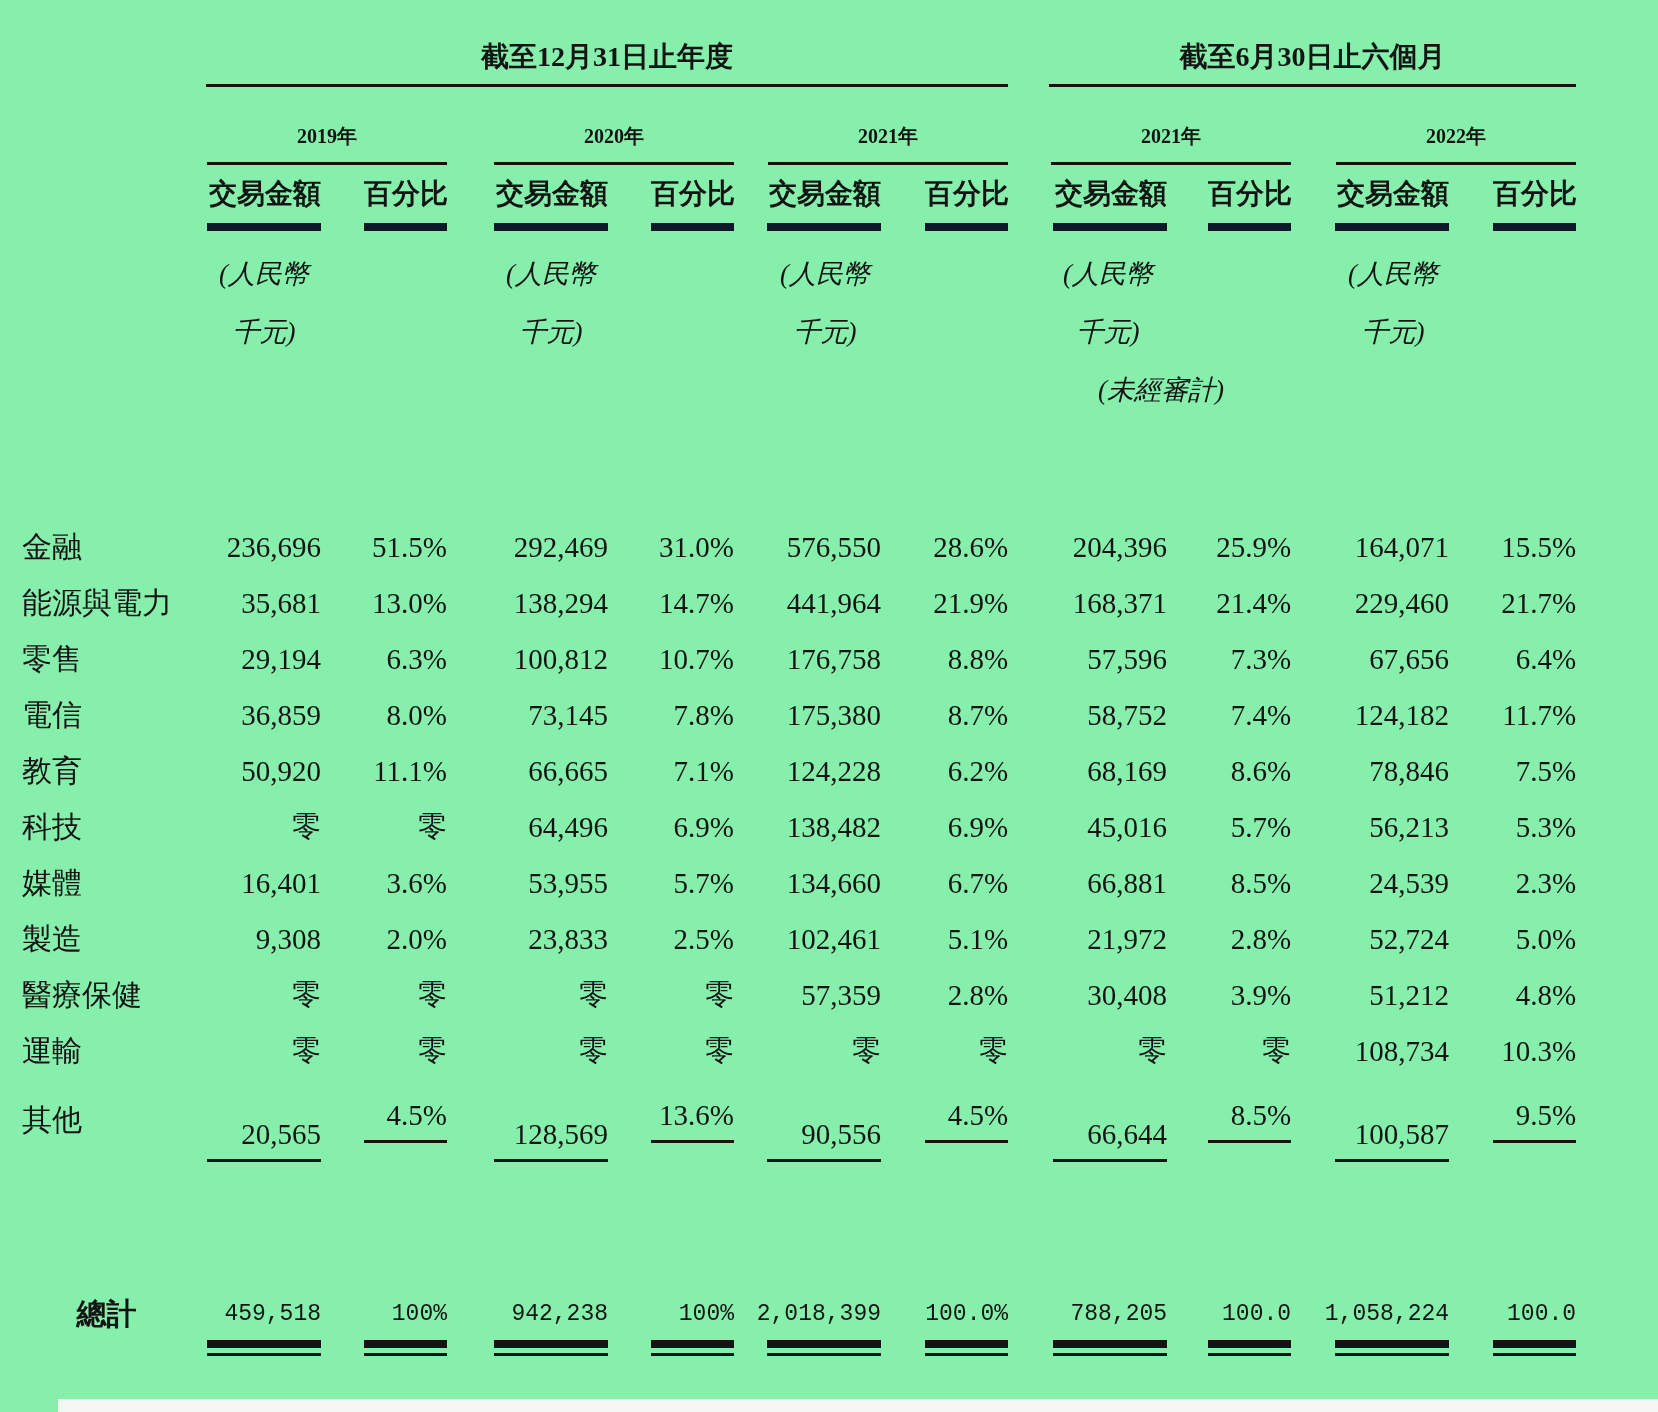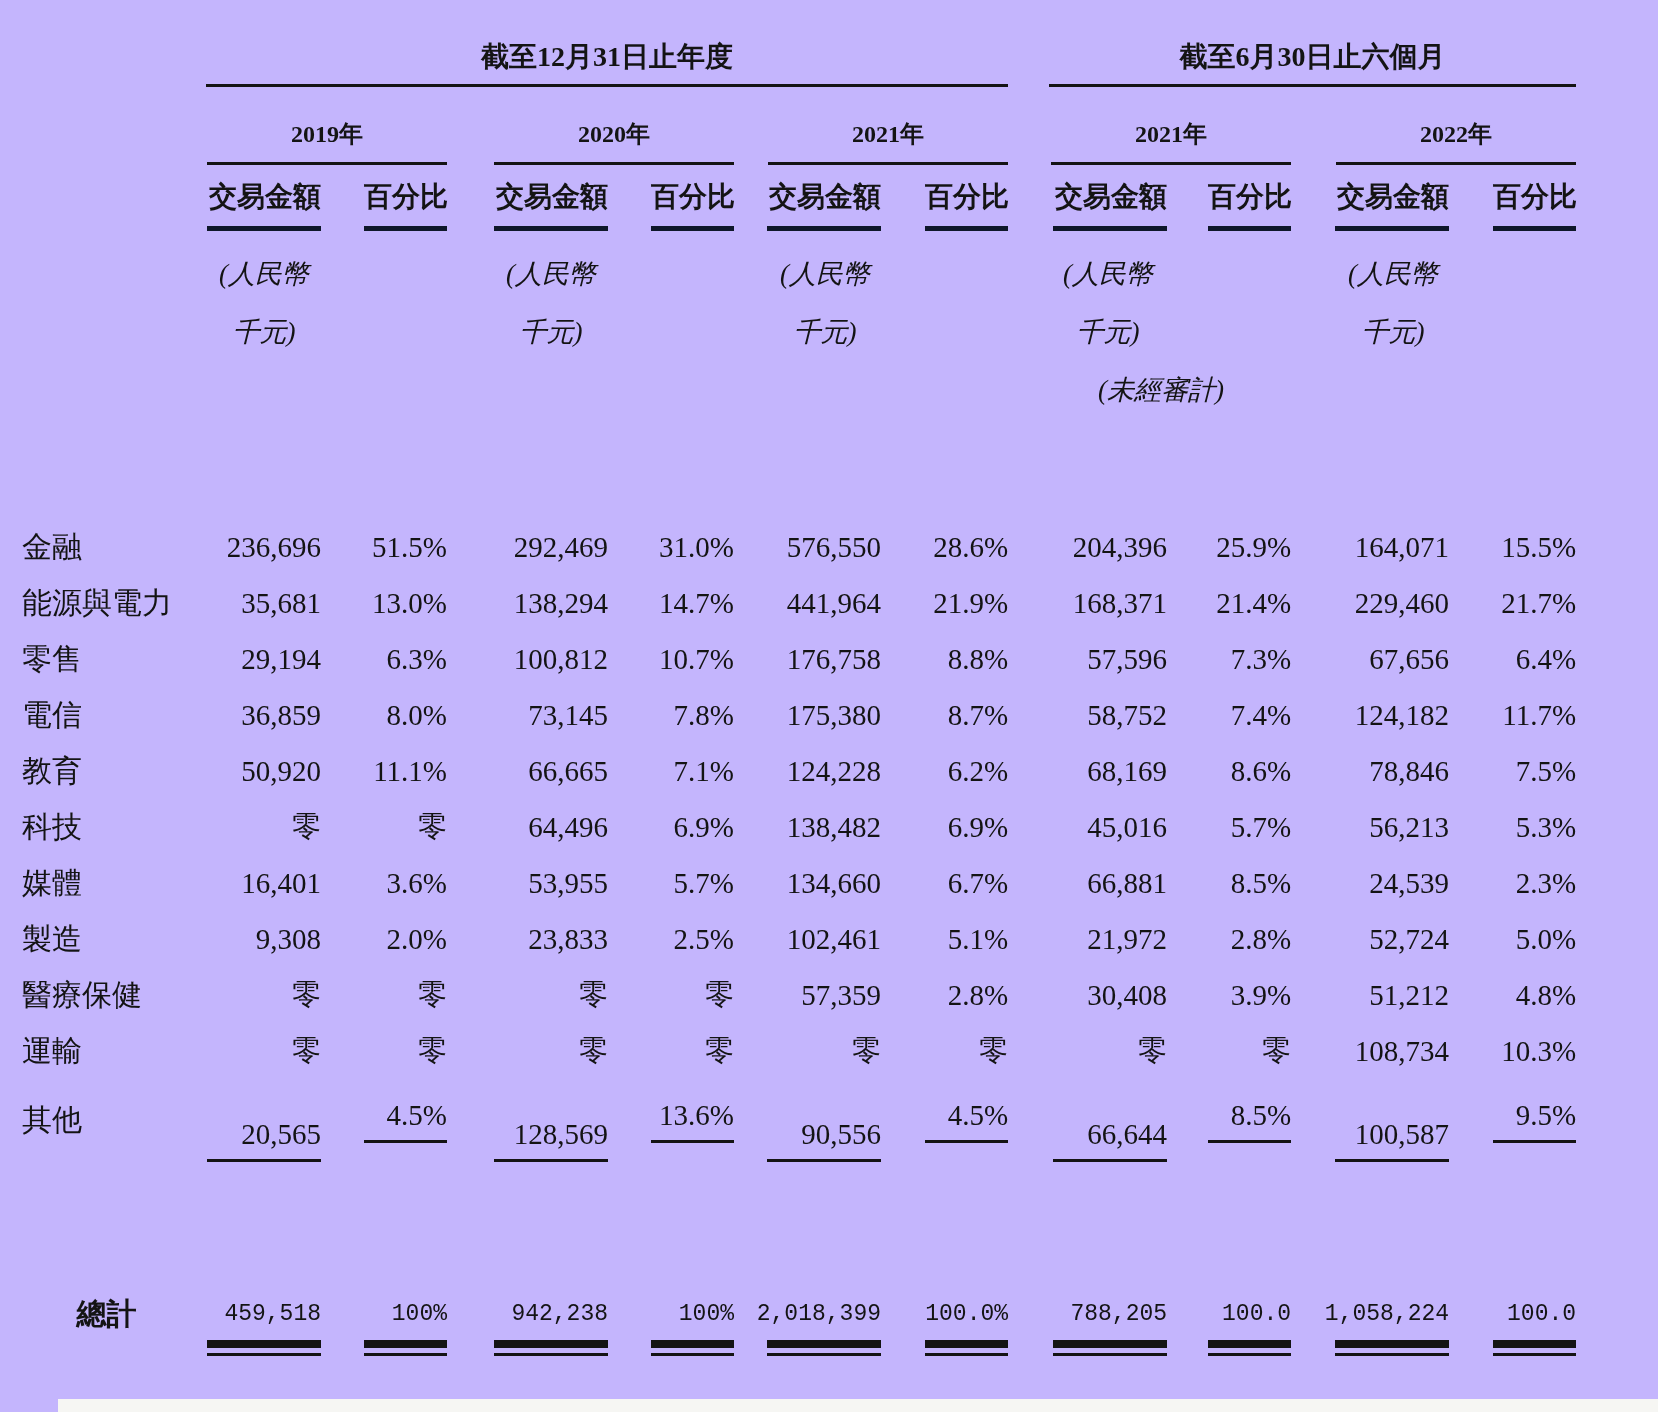--- a/index.html
+++ b/index.html
@@ -1,17 +1,17 @@
 <!DOCTYPE html>
 <html><head>
 <meta charset="utf-8">
 <style>
   html,body{margin:0;padding:0;background:#ffffff;}
   .page{
-    position:relative;width:1658px;height:1412px;background:#c4b5fd;
+    position:relative;width:1658px;height:1412px;background:#86efac;
     color:#141414;font-family:"Liberation Serif","DejaVu Serif",serif;
     overflow:hidden;
   }
   table{border-collapse:collapse;table-layout:fixed;margin-left:22px;width:1554px;}
   td{padding:0;vertical-align:middle;}
 
   
   .r-period td{height:75px;vertical-align:bottom;}
   .rule-block{
     box-sizing:border-box;height:75px;margin-left:auto;
@@ -20,30 +20,30 @@
     font-size:28px;font-weight:700;white-space:nowrap;
   }
   .w-a{width:802px;}
   .w-b{width:527px;margin-top:12px;}
 
   .r-years td{height:78px;vertical-align:bottom;}
   .year-block{
     box-sizing:border-box;width:240px;height:78px;margin-left:auto;
     display:flex;align-items:flex-end;justify-content:center;
     border-bottom:3px solid #141414;padding-bottom:12px;
-    font-size:24px;font-weight:700;white-space:nowrap;
+    font-size:20px;font-weight:700;white-space:nowrap;
   }
 
   .r-h1 td{height:56px;vertical-align:bottom;text-align:right;}
   .h1{display:inline-block;font-size:28px;font-weight:700;padding-bottom:4px;white-space:nowrap;}
 
   .r-h2 td{height:66px;vertical-align:bottom;text-align:right;}
   .u-amt,.u-pct{
     display:inline-block;box-sizing:border-box;text-align:right;
-    border-bottom:5px solid #0f172a;padding-bottom:10px;
+    border-bottom:8px solid #0f172a;padding-bottom:10px;
     font-size:28px;font-weight:700;white-space:nowrap;
   }
   .u-amt{width:114px;}
   .u-pct{width:83px;}
 
   .r-units td{height:185px;vertical-align:top;}
   .g-block{width:240px;margin-left:auto;padding-top:14px;}
   .unit-inner{width:114px;text-align:center;}
   .unit-line{font-size:27px;font-style:italic;line-height:58px;white-space:nowrap;}
   .unaudited{text-align:center;padding-right:20px;box-sizing:border-box;}

